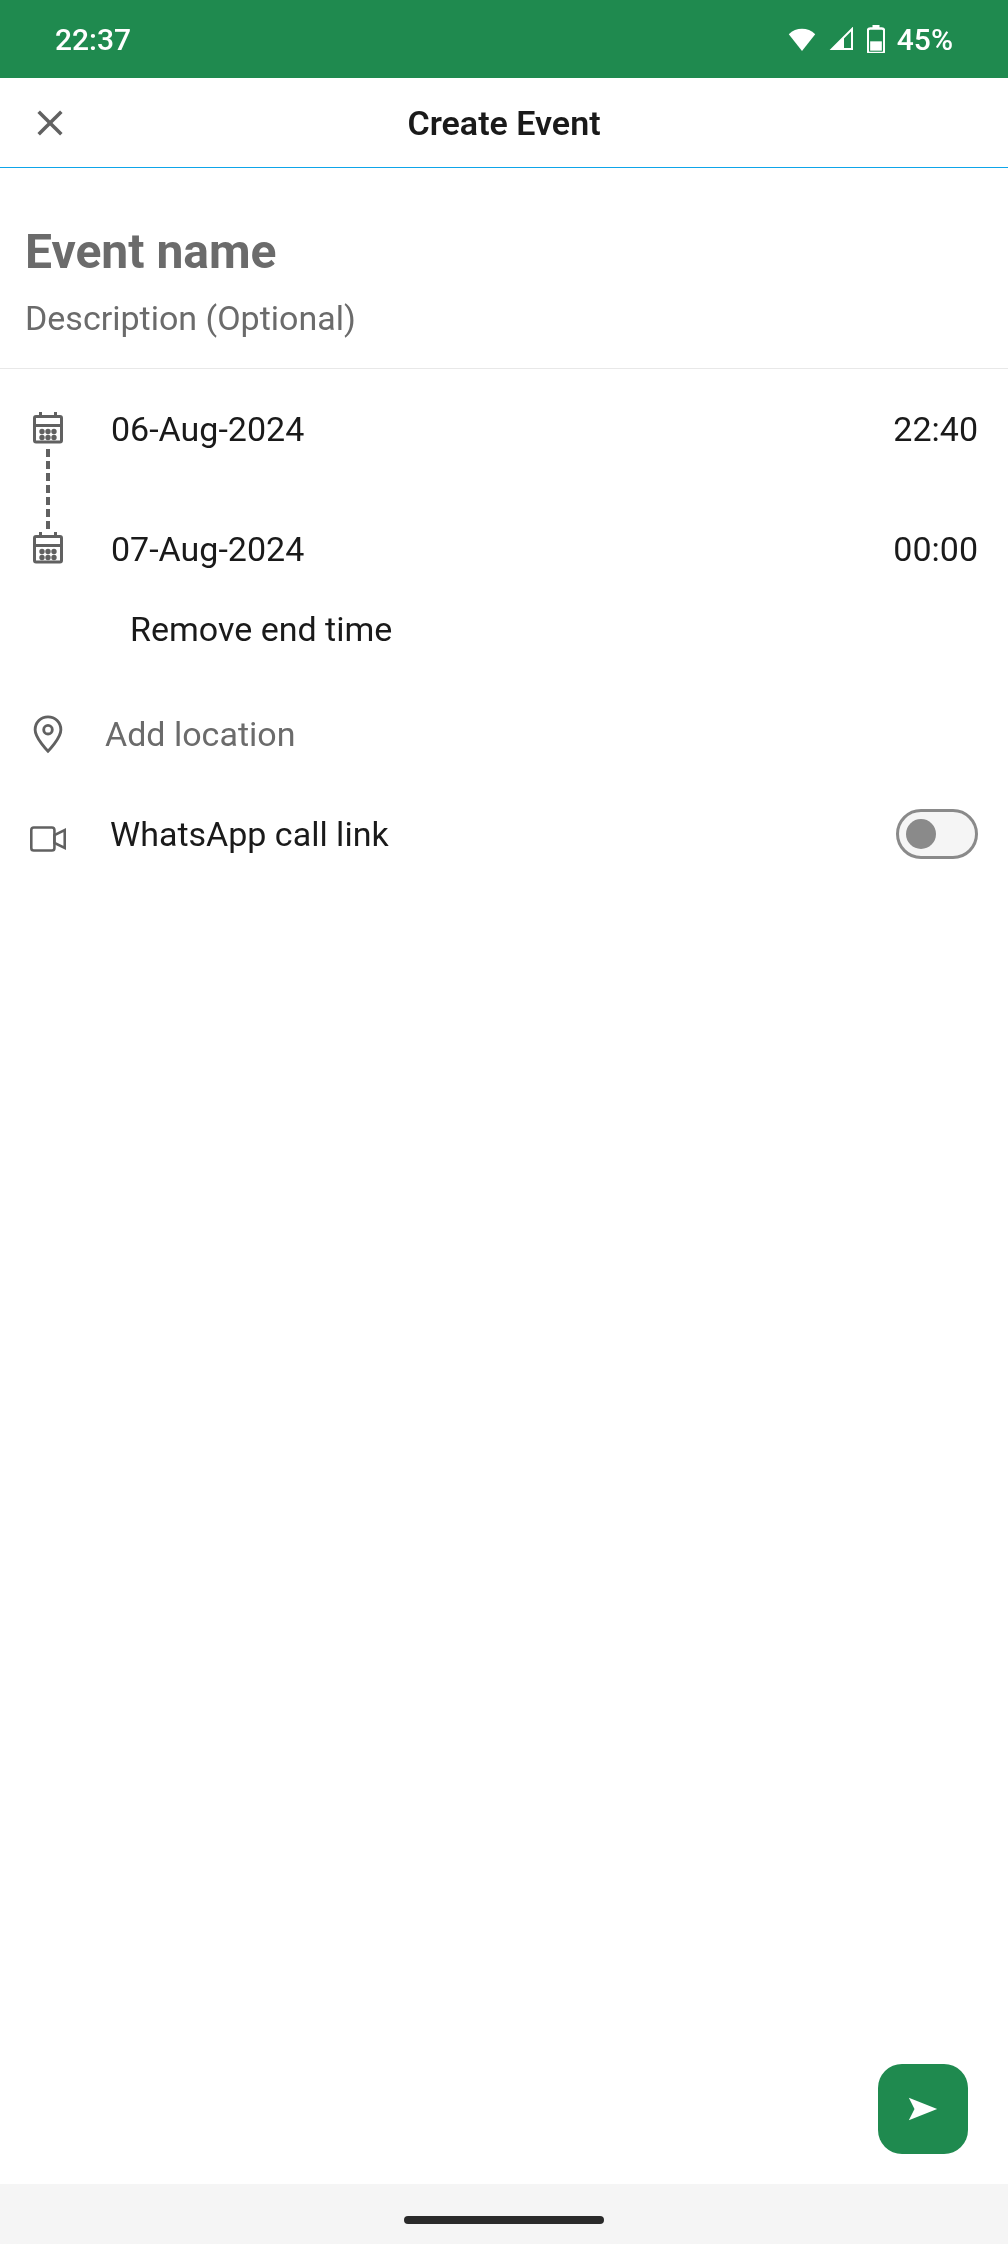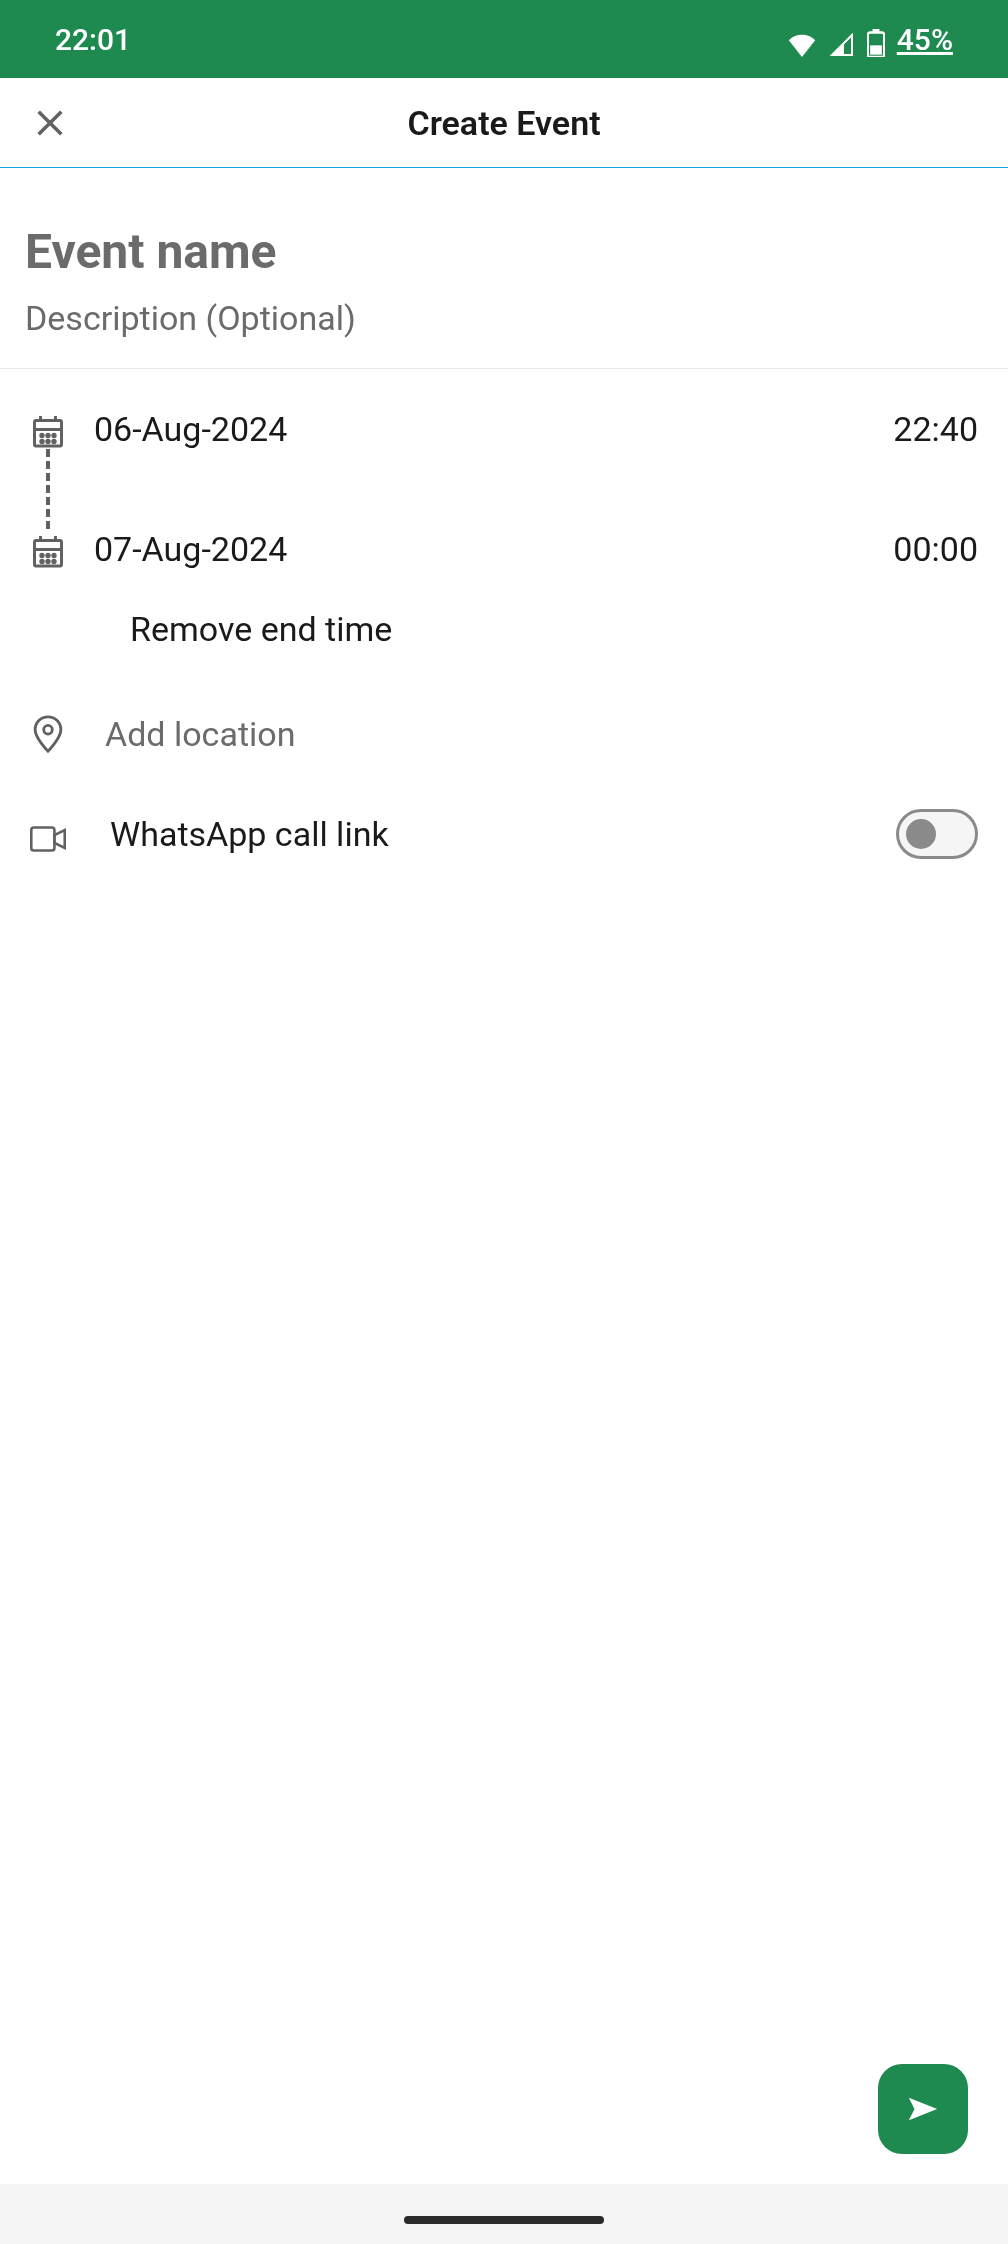--- a/index.html
+++ b/index.html
@@ -20,23 +20,22 @@
       display: flex;
       align-items: center;
       justify-content: space-between;
       padding: 0 55px 0 55px;
       color: white;
       font-size: 30px;
       font-weight: 500;
     }
     .status-right {
       display: flex;
-      align-items: flex-end;
+      align-items: center;
       gap: 12px;
-      text-decoration: underline;
     }
     .content-area {
       background: white;
       height: calc(2244px - 78px - 60px);
     }
     .app-header {
       display: flex;
       align-items: center;
       height: 90px;
       position: relative;
@@ -92,22 +91,22 @@
     }
     .date-row {
       display: flex;
       align-items: center;
       justify-content: space-between;
       font-size: 34px;
       color: #1a1a1a;
     }
     .date-left {
       display: flex;
-      align-items: flex-end;
-      gap: 28px;
+      align-items: flex-start;
+      gap: 45px;
     }
     .date-icon {
       width: 36px;
       height: 36px;
       flex-shrink: 0;
     }
     .date-connector {
       width: 36px;
       height: 80px;
       display: flex;
@@ -203,21 +202,21 @@
       width: 200px;
       height: 8px;
       background: #2a2a2a;
       border-radius: 4px;
     }
   </style>
 </head>
 <body>
 
 <div class="status-bar">
-  <span>22:01</span>
+  <span>22:37</span>
   <div class="status-right">
     <svg width="30" height="24" viewBox="0 0 24 20" fill="white">
       <path d="M12 20 L1 6 C7 0 17 0 23 6 Z"></path>
     </svg>
     <svg width="26" height="24" viewBox="0 0 24 24">
       <path d="M2 22 L22 22 L22 2 Z" fill="none" stroke="white" stroke-width="2"></path>
       <path d="M2 22 L14 22 L14 10 Z" fill="white"></path>
     </svg>
     <svg width="18" height="28" viewBox="0 0 14 24" fill="white">
       <rect x="0" y="3" width="14" height="21" rx="2" fill="none" stroke="white" stroke-width="2"></rect>

